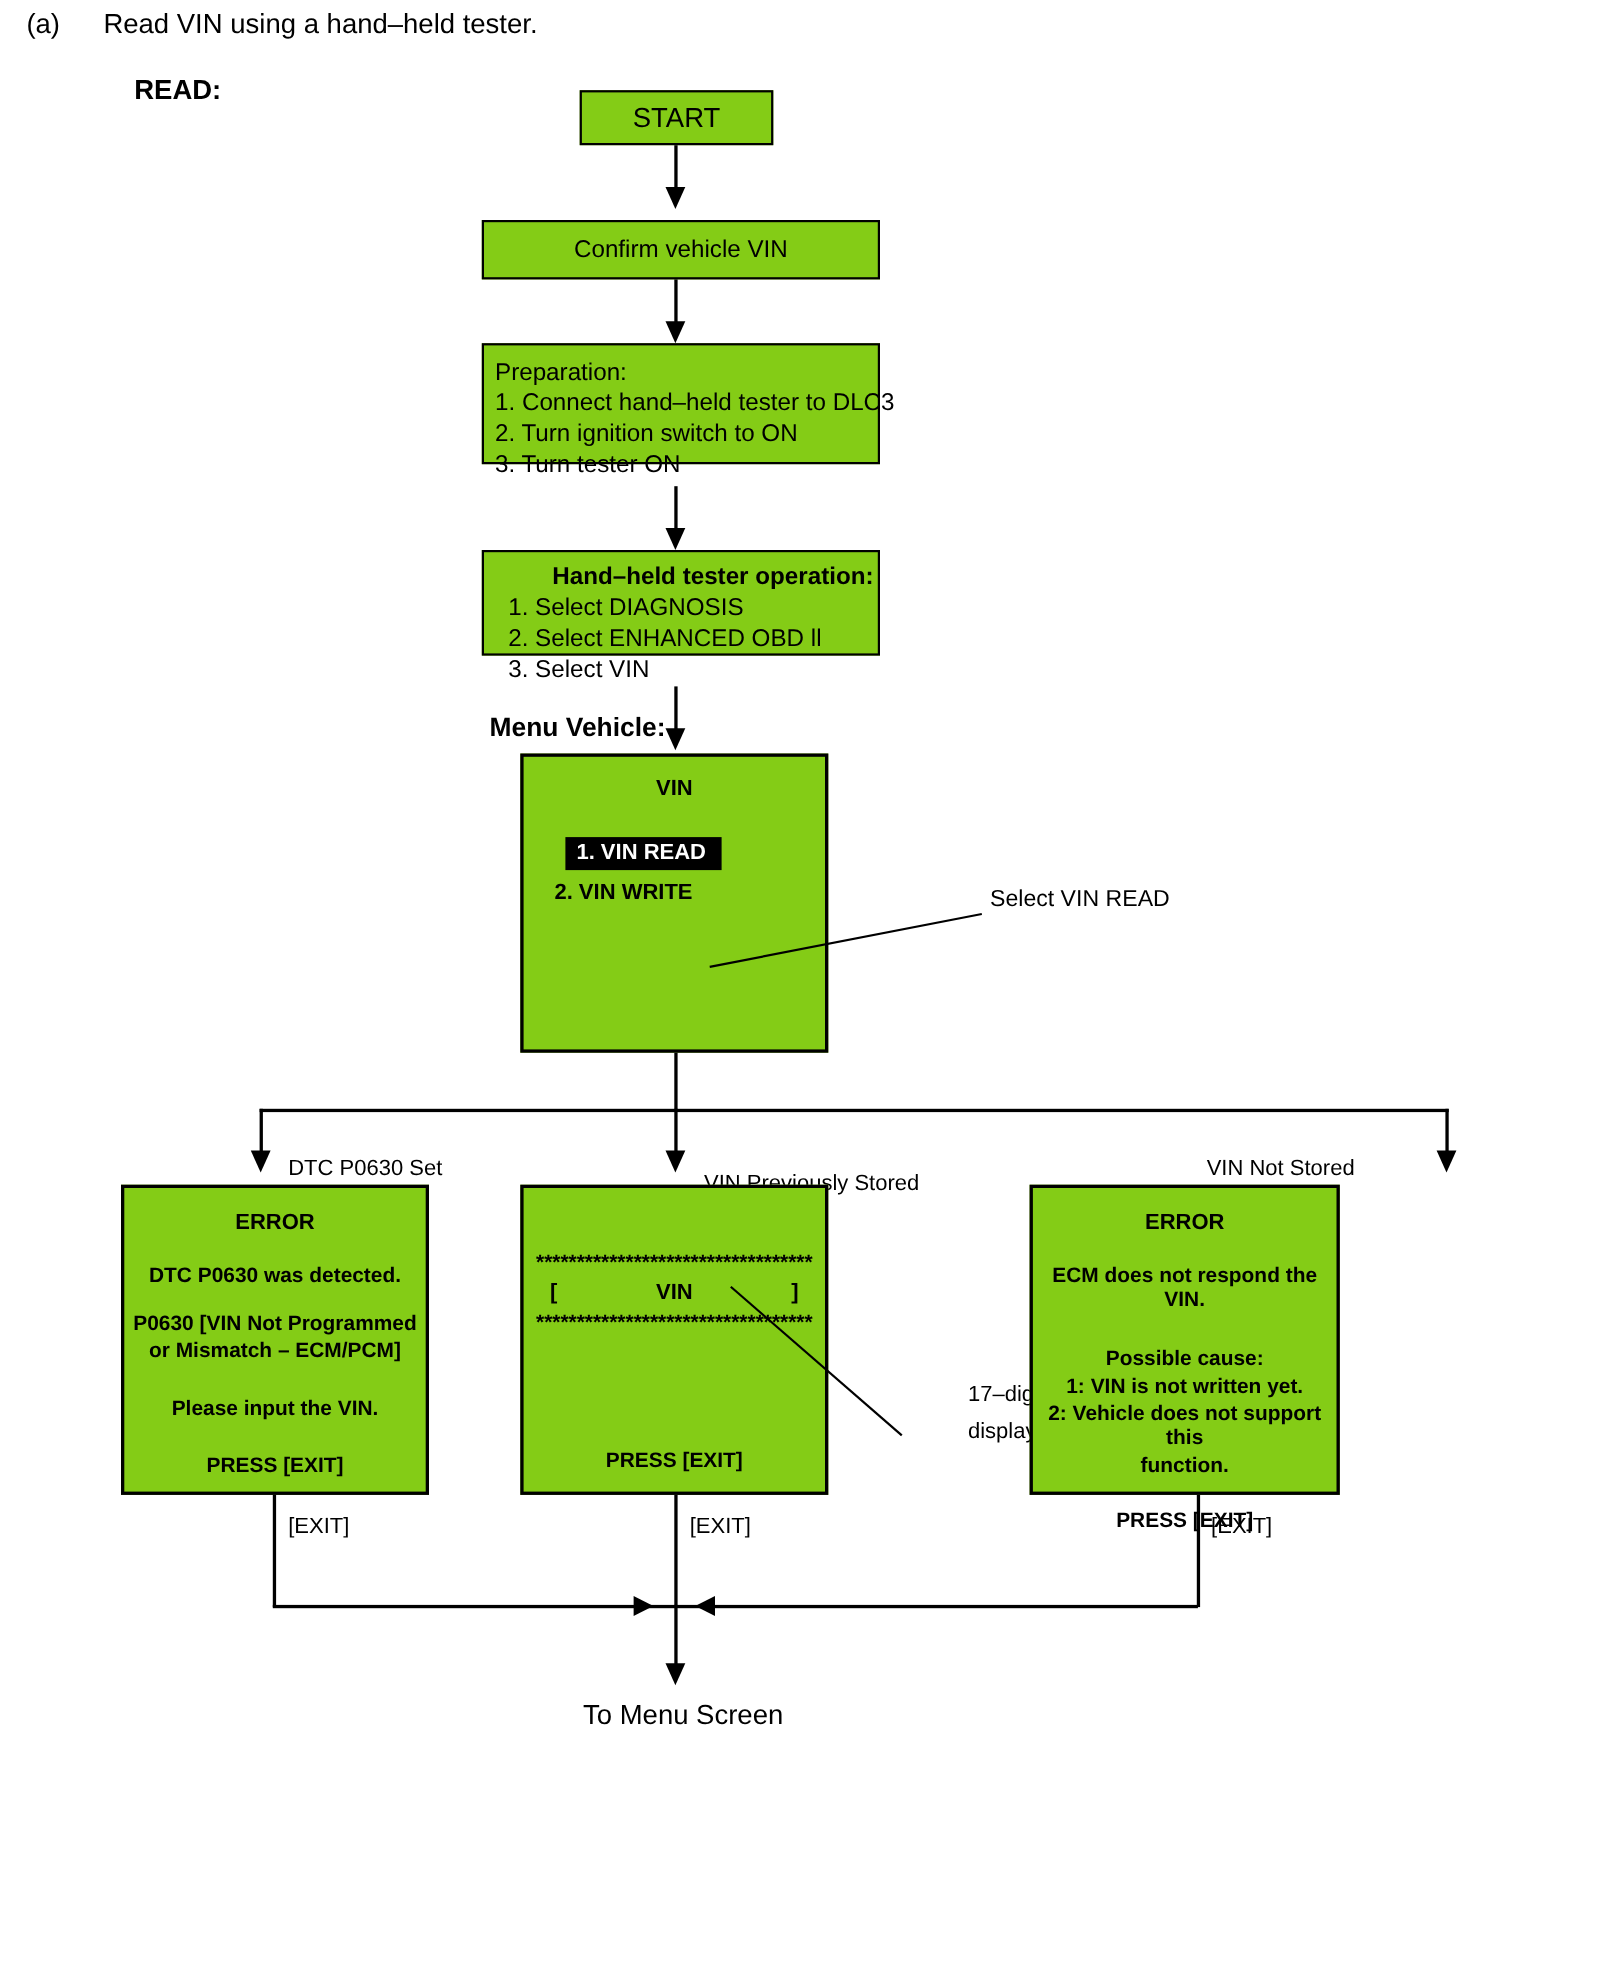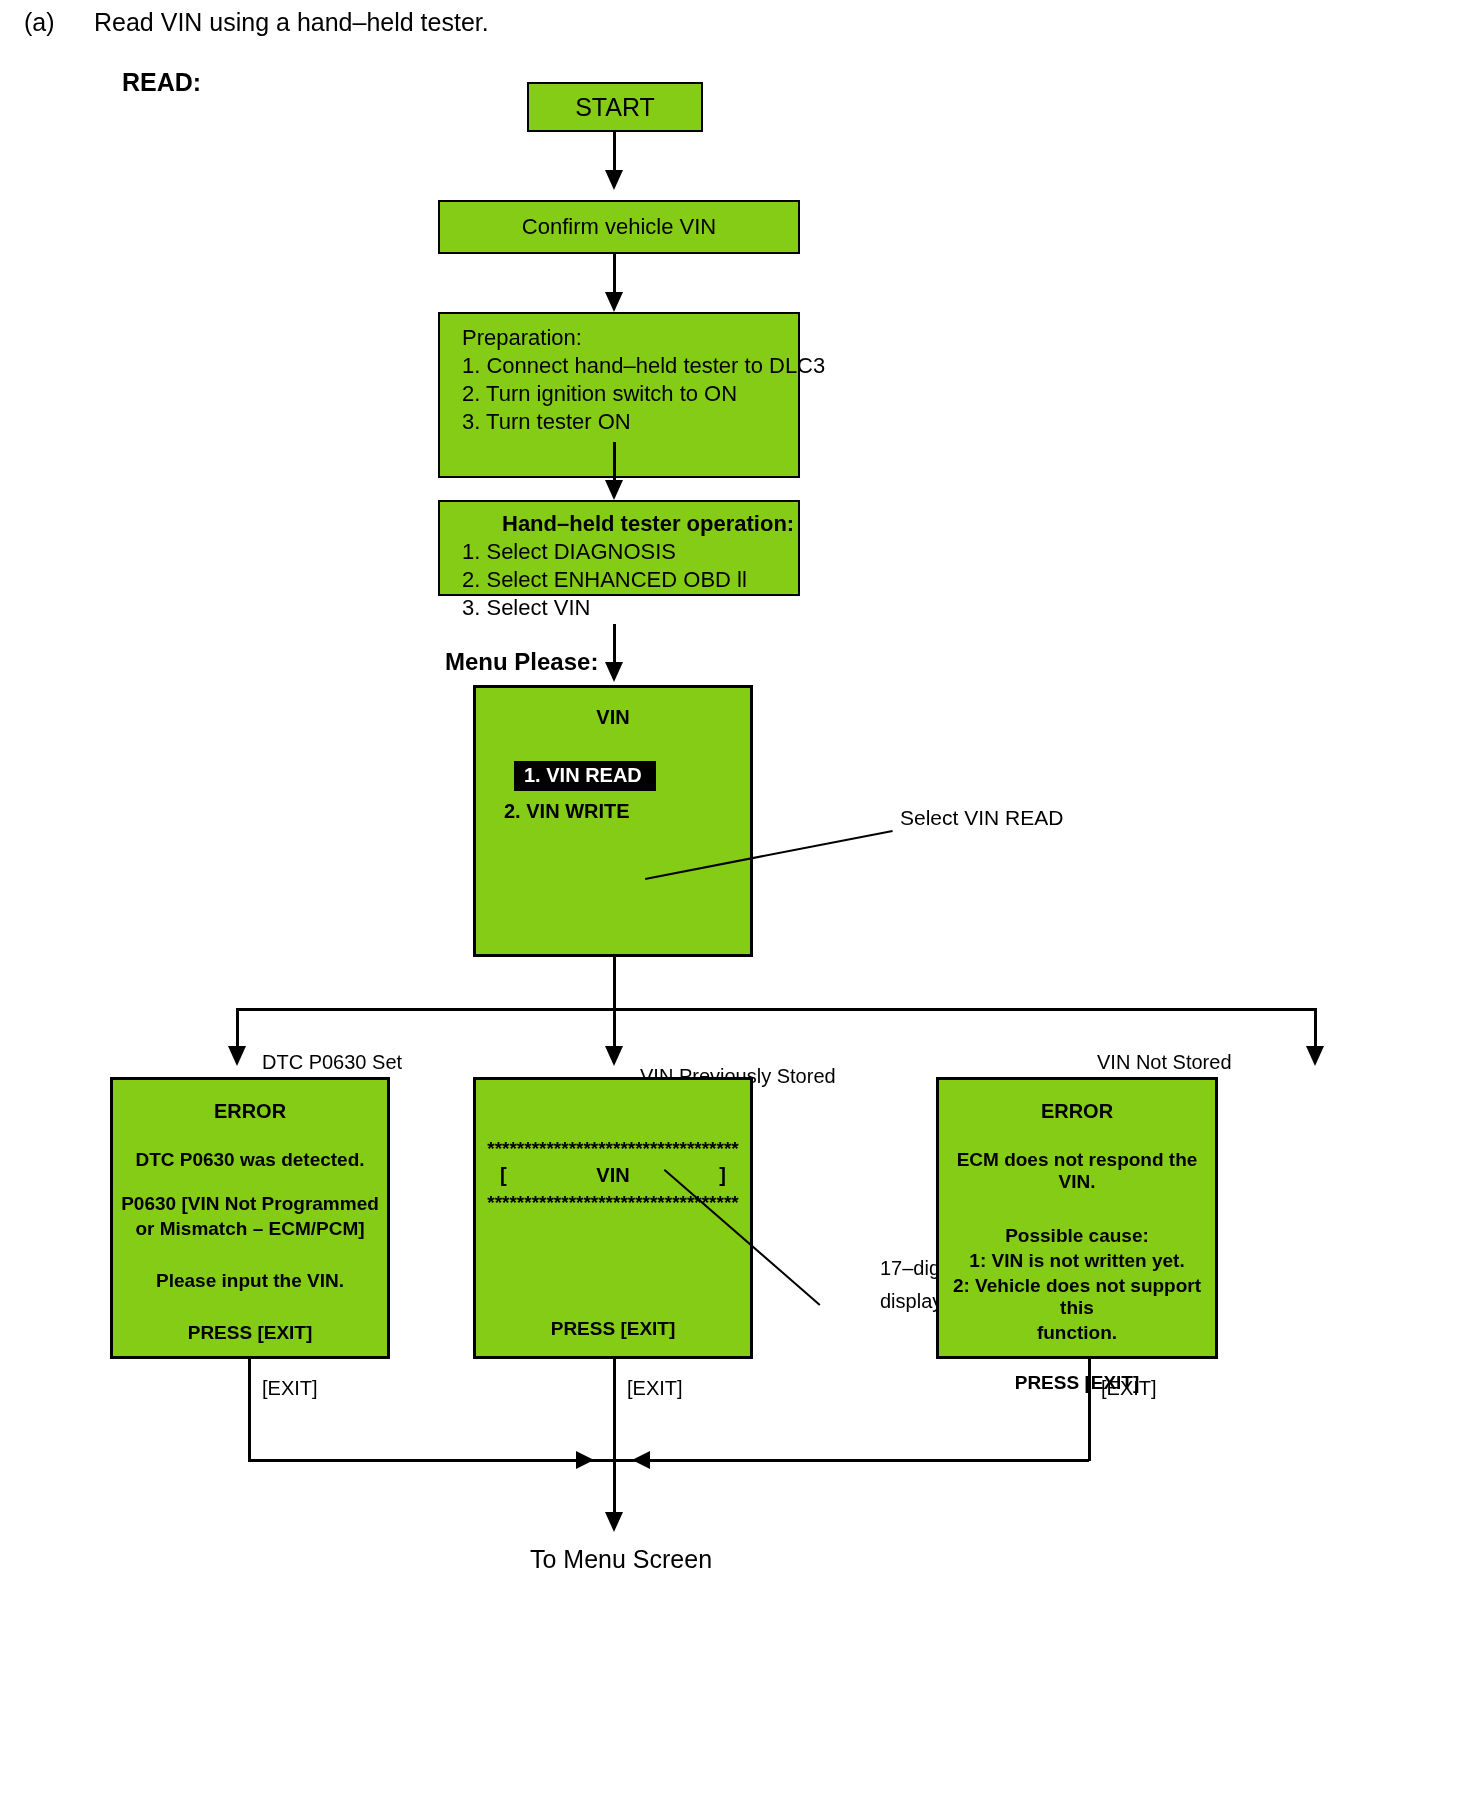--- a/index.html
+++ b/index.html
@@ -42,39 +42,39 @@
 </div>
 <div class="vline" style="left:613px;top:132px;height:45px;"></div>
 <div class="arrowdown" style="left:605px;top:170px;"></div>
 
 <div class="box" style="left:438px;top:200px;width:362px;height:54px;">
   <div class="ctr" style="font-size:22px;line-height:50px;">Confirm vehicle VIN</div>
 </div>
 <div class="vline" style="left:613px;top:254px;height:45px;"></div>
 <div class="arrowdown" style="left:605px;top:292px;"></div>
 
-<div class="box" style="left:438px;top:312px;width:362px;height:166px;padding:10px 0 0 22px;">
+<div class="box" style="left:438px;top:312px;width:362px;height:110px;padding:10px 0 0 10px;">
   <div class="listline">Preparation:</div>
   <div class="listline">1. Connect hand–held tester to DLC3</div>
   <div class="listline">2. Turn ignition switch to ON</div>
   <div class="listline">3. Turn tester ON</div>
 </div>
 <div class="vline" style="left:613px;top:442px;height:45px;"></div>
 <div class="arrowdown" style="left:605px;top:480px;"></div>
 
 <div class="box" style="left:438px;top:500px;width:362px;height:96px;padding:8px 0 0 22px;">
   <div class="listline b">Hand–held tester operation:</div>
   <div class="listline">1. Select DIAGNOSIS</div>
   <div class="listline">2. Select ENHANCED OBD ll</div>
   <div class="listline">3. Select VIN</div>
 </div>
 <div class="vline" style="left:613px;top:624px;height:45px;"></div>
 <div class="arrowdown" style="left:605px;top:662px;"></div>
 
-<div class="lbl b" style="left:405px;top:648px;font-size:24px;">Menu Please:</div>
+<div class="lbl b" style="left:405px;top:648px;font-size:24px;">Menu Vehicle:</div>
 
 <div class="box thick" style="left:473px;top:685px;width:280px;height:272px;">
   <div class="scr-title" style="margin-top:18px;">VIN</div>
   <div style="margin-top:32px;text-align:left;padding-left:38px;">
     <span class="hl" style="font-size:20px;">1. VIN READ</span>
   </div>
   <div style="margin-top:9px;text-align:left;padding-left:28px;font-size:20px;font-weight:bold;">2. VIN WRITE</div>
 </div>
 
 <div class="leader" style="left:645px;top:878px;width:252px;transform:rotate(-11deg);"></div>

